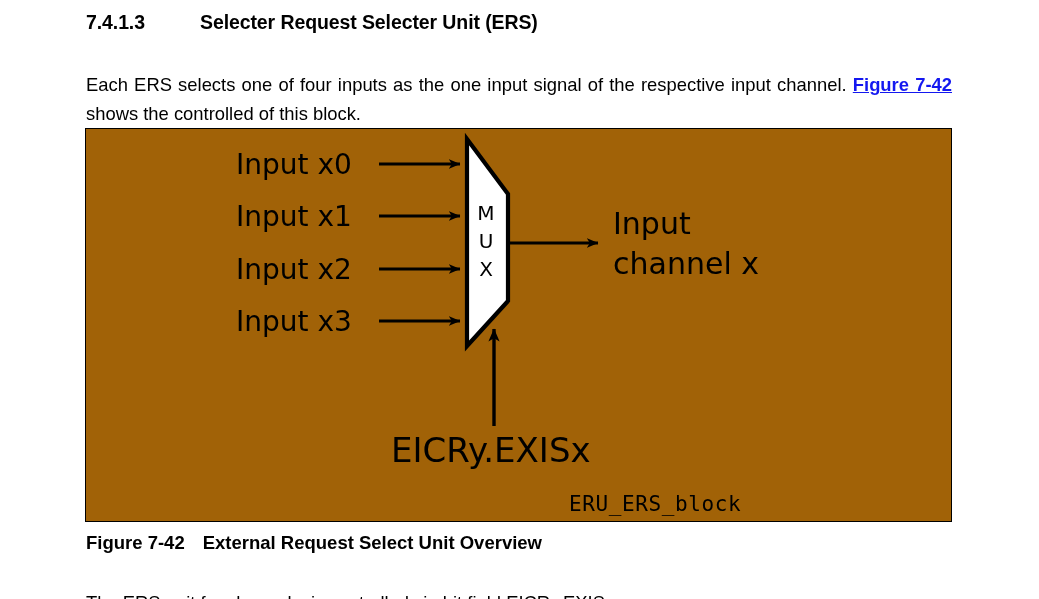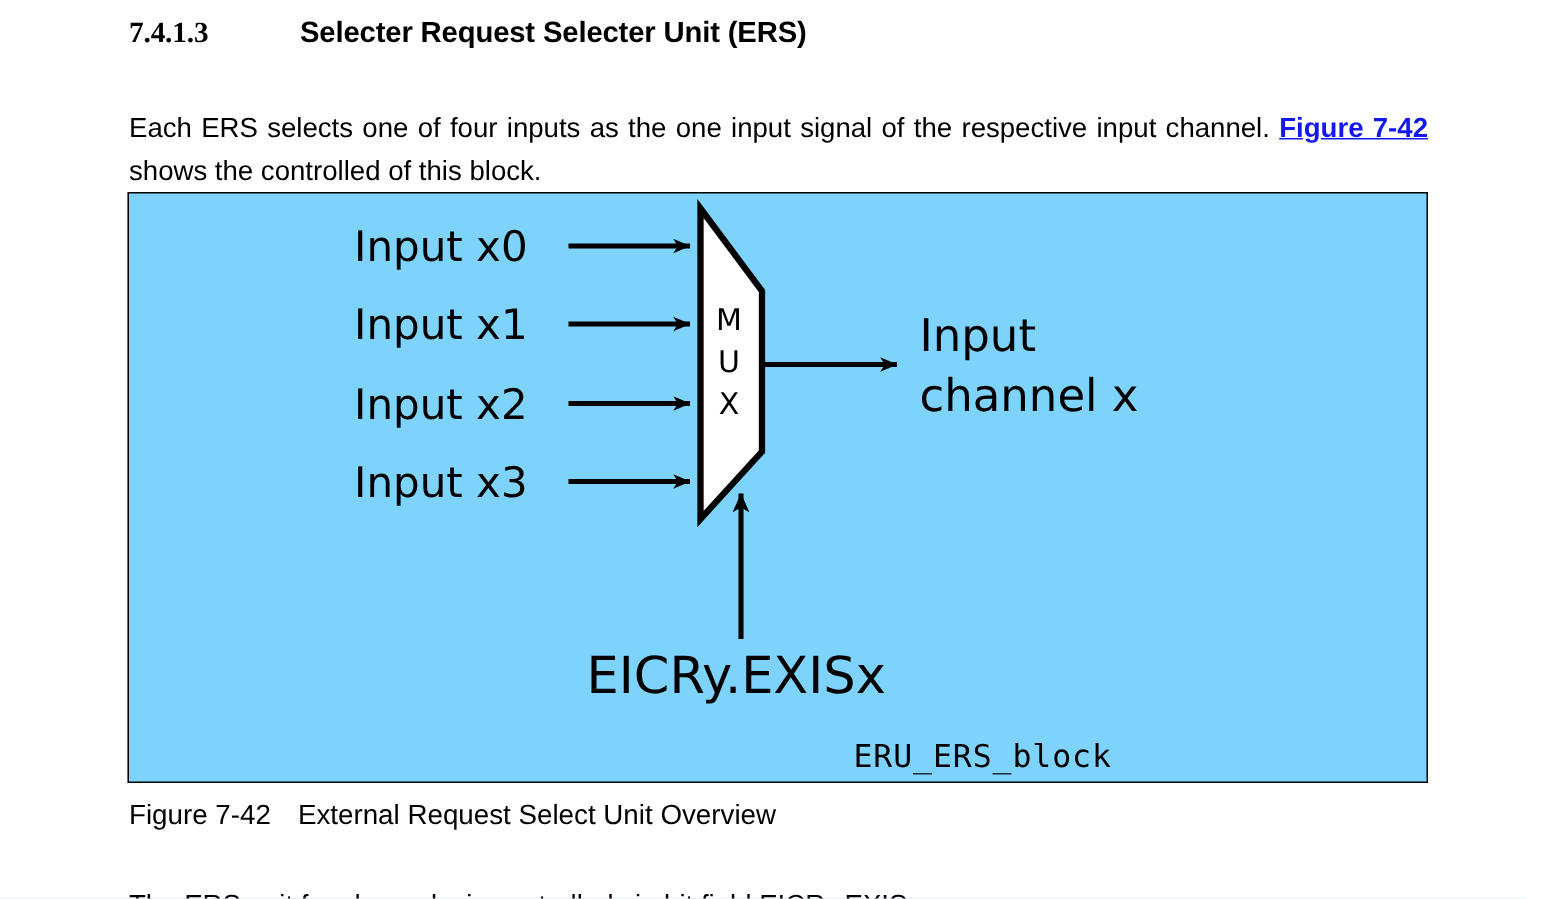--- a/index.html
+++ b/index.html
@@ -23,21 +23,20 @@
     left: 86px;
     top: 11px;
     font-size: 19.5px;
     font-weight: bold;
     letter-spacing: -0.1px;
     white-space: nowrap;
   }
   .section-heading .num {
     display: inline-block;
     width: 114px;
-    font-family: Liberation Serif, serif;
   }
 
   
   .body-para {
     position: absolute;
     left: 86px;
     top: 52px;
     width: 866px;
     font-size: 18.4px;
     line-height: 29px;
@@ -51,21 +50,21 @@
 
   
   .figure-box {
     position: absolute;
     left: 85px;
     top: 128px;
     width: 867px;
     height: 394px;
     border: 1.4px solid #000000;
     box-sizing: border-box;
-    background: #7dd3fc;
+    background: #a16207;
   }
 
   
   .diagram-svg {
     position: absolute;
     left: 0;
     top: 0;
     width: 867px;
     height: 394px;
     display: block;
@@ -98,21 +97,21 @@
     fill: #000000;
     letter-spacing: 0.6px;
   }
 
   
   .figure-caption {
     position: absolute;
     left: 86px;
     top: 532px;
     font-size: 18.5px;
-    font-weight: normal;
+    font-weight: bold;
     white-space: nowrap;
   }
   .figure-caption .cap-num {
     display: inline-block;
     margin-right: 18px;
   }
 
   
   .closing-para {
     position: absolute;

